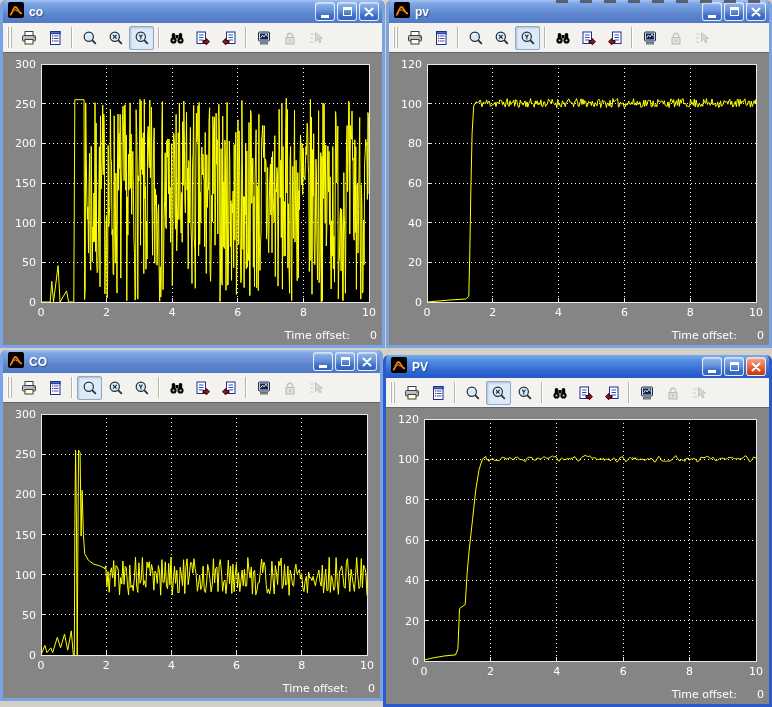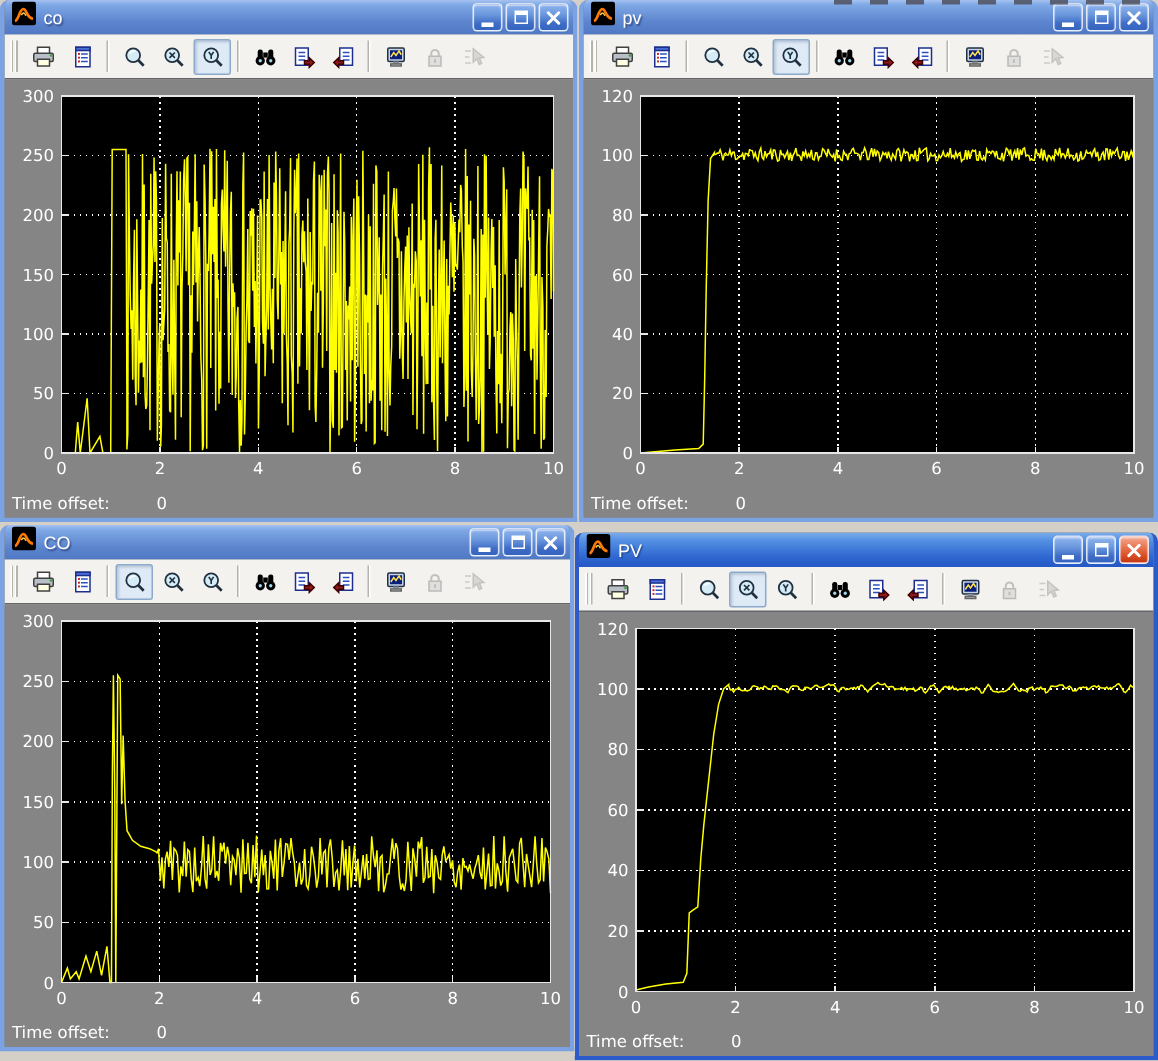--- a/index.html
+++ b/index.html
@@ -34,21 +34,21 @@
   .titlebar {
     height: 23px; flex: 0 0 23px;
     display: flex; align-items: center; gap: 5px;
     padding: 0 3px 0 5px;
     background: linear-gradient(180deg,#a6c2f0 0%, #7fa8e6 14%, #5d86cf 62%, #5078c4 100%);
   }
   .window.active .titlebar {
     background: linear-gradient(180deg,#7cadea 0%, #5591e4 22%, #2f66d0 72%, #2458c4 100%);
   }
   .title-text {
-    flex: 1; color:#fff; font-weight: normal; font-size: 12px;
+    flex: 1; color:#fff; font-weight: bold; font-size: 12px;
     text-shadow: 1px 1px 1px rgba(10,20,60,.45);
     white-space: nowrap; overflow: hidden;
   }
   .controls { display:flex; gap:2px; }
   .ctrl {
     width: 20px; height: 19px; border-radius: 3px;
     border: 1px solid rgba(255,255,255,.8);
     background: linear-gradient(180deg,#8fb5ed 0%, #6b97dd 40%, #3e6cc5 75%, #3564c0 100%);
     display:flex; align-items:center; justify-content:center;
     box-shadow: inset 0 1px 1px rgba(255,255,255,.5);
@@ -84,22 +84,23 @@
     border-left:1px solid #b5b5ac; border-right:1px solid #ffffff;
   }
   .tb-icon { display:flex; }
 
   .plot-area { flex:1 1 auto; position:relative; background:#858585; }
   svg.scope { position:absolute; left:0; top:0; width:100%; height:100%; }
 
   .statusbar {
     height:19px; flex:0 0 19px;
     background:#858585; color:#fff; font-size:11px;
-    display:flex; align-items:center; gap:31px; padding:0 5px;
+    display:flex; align-items:center; gap:20px; padding:0 5px;
     font-family:"DejaVu Sans", sans-serif;
+    justify-content:flex-end;
   }
 </style>
 </head>
 <body>
 
 <div class="bg-sliver"></div>
 
 <div class="window win-tl">
   <div class="titlebar">
     <span class="title-icon">

